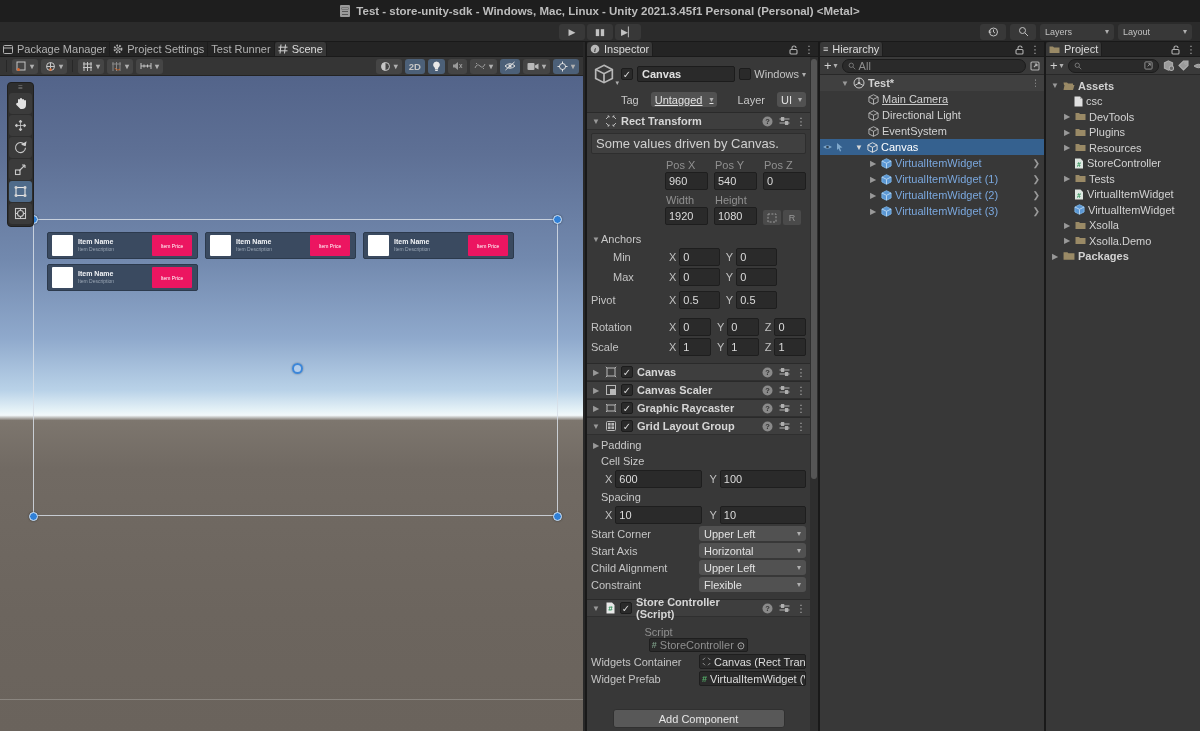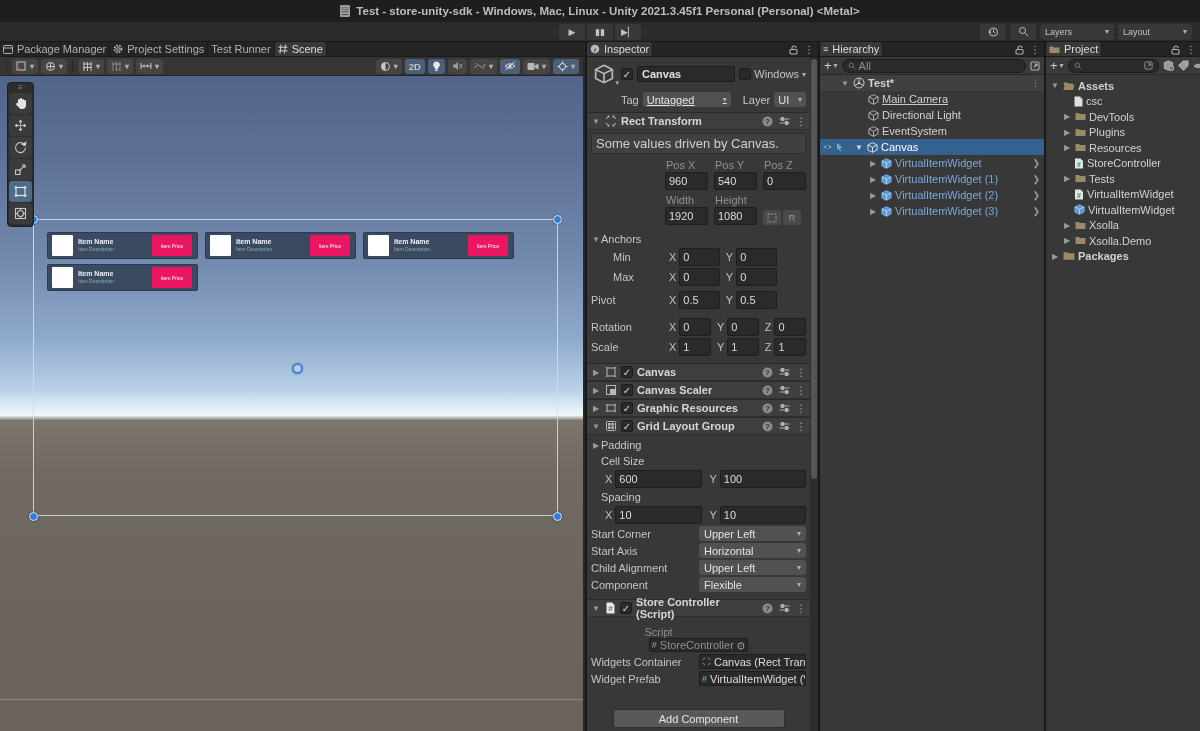--- a/index.html
+++ b/index.html
@@ -93,21 +93,21 @@
   .go-header { padding:4px 4px 2px 4px; }
   .go-row1 { display:flex; align-items:center; gap:4px; }
   .cubebox { width:26px; height:26px; display:flex; align-items:center; justify-content:center; position:relative; }
   .cubebox .caret { position:absolute; right:-2px; bottom:0; font-size:7px; }
   .checkbox { width:12px; height:12px; background:#2a2a2a; border:1px solid #1c1c1c; border-radius:2px;
     color:#d8d8d8; font-size:10px; line-height:11px; text-align:center; flex:none; }
   .checkbox.off { color:transparent; }
   .name-field { flex:1; height:16px; background:#2a2a2a; border:1px solid #1c1c1c; border-radius:2px;
     color:#e0e0e0; display:flex; align-items:center; padding:0 4px; font-weight:bold; }
   .static-grp { display:flex; align-items:center; gap:3px; color:#c4c4c4; }
-  .go-row2 { display:flex; align-items:center; gap:4px; margin:5px 0 3px 30px; }
+  .go-row2 { display:flex; align-items:center; gap:12px; margin:5px 0 3px 30px; }
   .small-drop { background:#515151; border-radius:3px; height:15px; display:flex; align-items:center;
     justify-content:space-between; padding:0 4px; color:#e2e2e2; gap:6px; }
 
   .comp-header { height:18px; background:#3e3e3e; border-top:1px solid #2a2a2a; border-bottom:1px solid #2f2f2f;
     display:flex; align-items:center; gap:4px; padding:0 4px; }
   .comp-title { font-weight:bold; color:#d6d6d6; flex:1; }
   .comp-icons { display:flex; gap:6px; align-items:center; color:#b0b0b0; }
   .fold { color:#999; font-size:8px; width:10px; text-align:center; flex:none; }
   .helpbox { margin:3px 4px; background:#404040; border:1px solid #2e2e2e; border-radius:2px;
     padding:2px 4px; color:#cfcfcf; font-size:13px; }
@@ -651,21 +651,21 @@
       <span class="kebab">⋮</span>
         </div>
     </div>
     <div class="comp-header">
       <span class="fold">▶</span>
       <svg class="ic" width="12" height="12" viewBox="0 0 12 12">
           <rect x="2" y="3" width="8" height="6" stroke="#b8b8b8" fill="none"></rect>
           <path d="M2 3 l-1 -1 M10 3 l1 -1 M2 9 l-1 1 M10 9 l1 1" stroke="#b8b8b8"></path>
         </svg>
       <div class="checkbox">✓</div>
-      <span class="comp-title">Graphic Resources</span>
+      <span class="comp-title">Graphic Raycaster</span>
       <div class="comp-icons">
           <span>
             <svg class="ic" width="11" height="11" viewBox="0 0 11 11">
               <circle cx="5.5" cy="5.5" r="5" fill="#8a8a8a"></circle>
               <text x="5.5" y="8.2" font-size="7.5" text-anchor="middle" fill="#333" font-weight="bold">?</text>
             </svg>
           </span>
       <span class="mini">
             <svg class="ic" width="11" height="10" viewBox="0 0 11 10">
               <path d="M0.5 3 H10.5 M0.5 7 H10.5" stroke="#b0b0b0"></path>
@@ -750,21 +750,21 @@
         </div>
       </div>
     <div class="irow">
         <span class="ilabel wide">Child Alignment</span>
       <div class="drop">
           <span>Upper Left</span>
           <span class="caret">▾</span>
         </div>
       </div>
     <div class="irow" style="margin-bottom:6px;">
-        <span class="ilabel wide">Component</span>
+        <span class="ilabel wide">Constraint</span>
       <div class="drop">
           <span>Flexible</span>
           <span class="caret">▾</span>
         </div>
       </div>
 
     <div class="comp-header">
       <span class="fold">▼</span>
       <svg class="ic" width="11" height="12" viewBox="0 0 11 12">
           <path d="M1.5 0.5 h5.5 l2.5 2.5 v8.5 h-8 Z" fill="#e8e8e8"></path>

